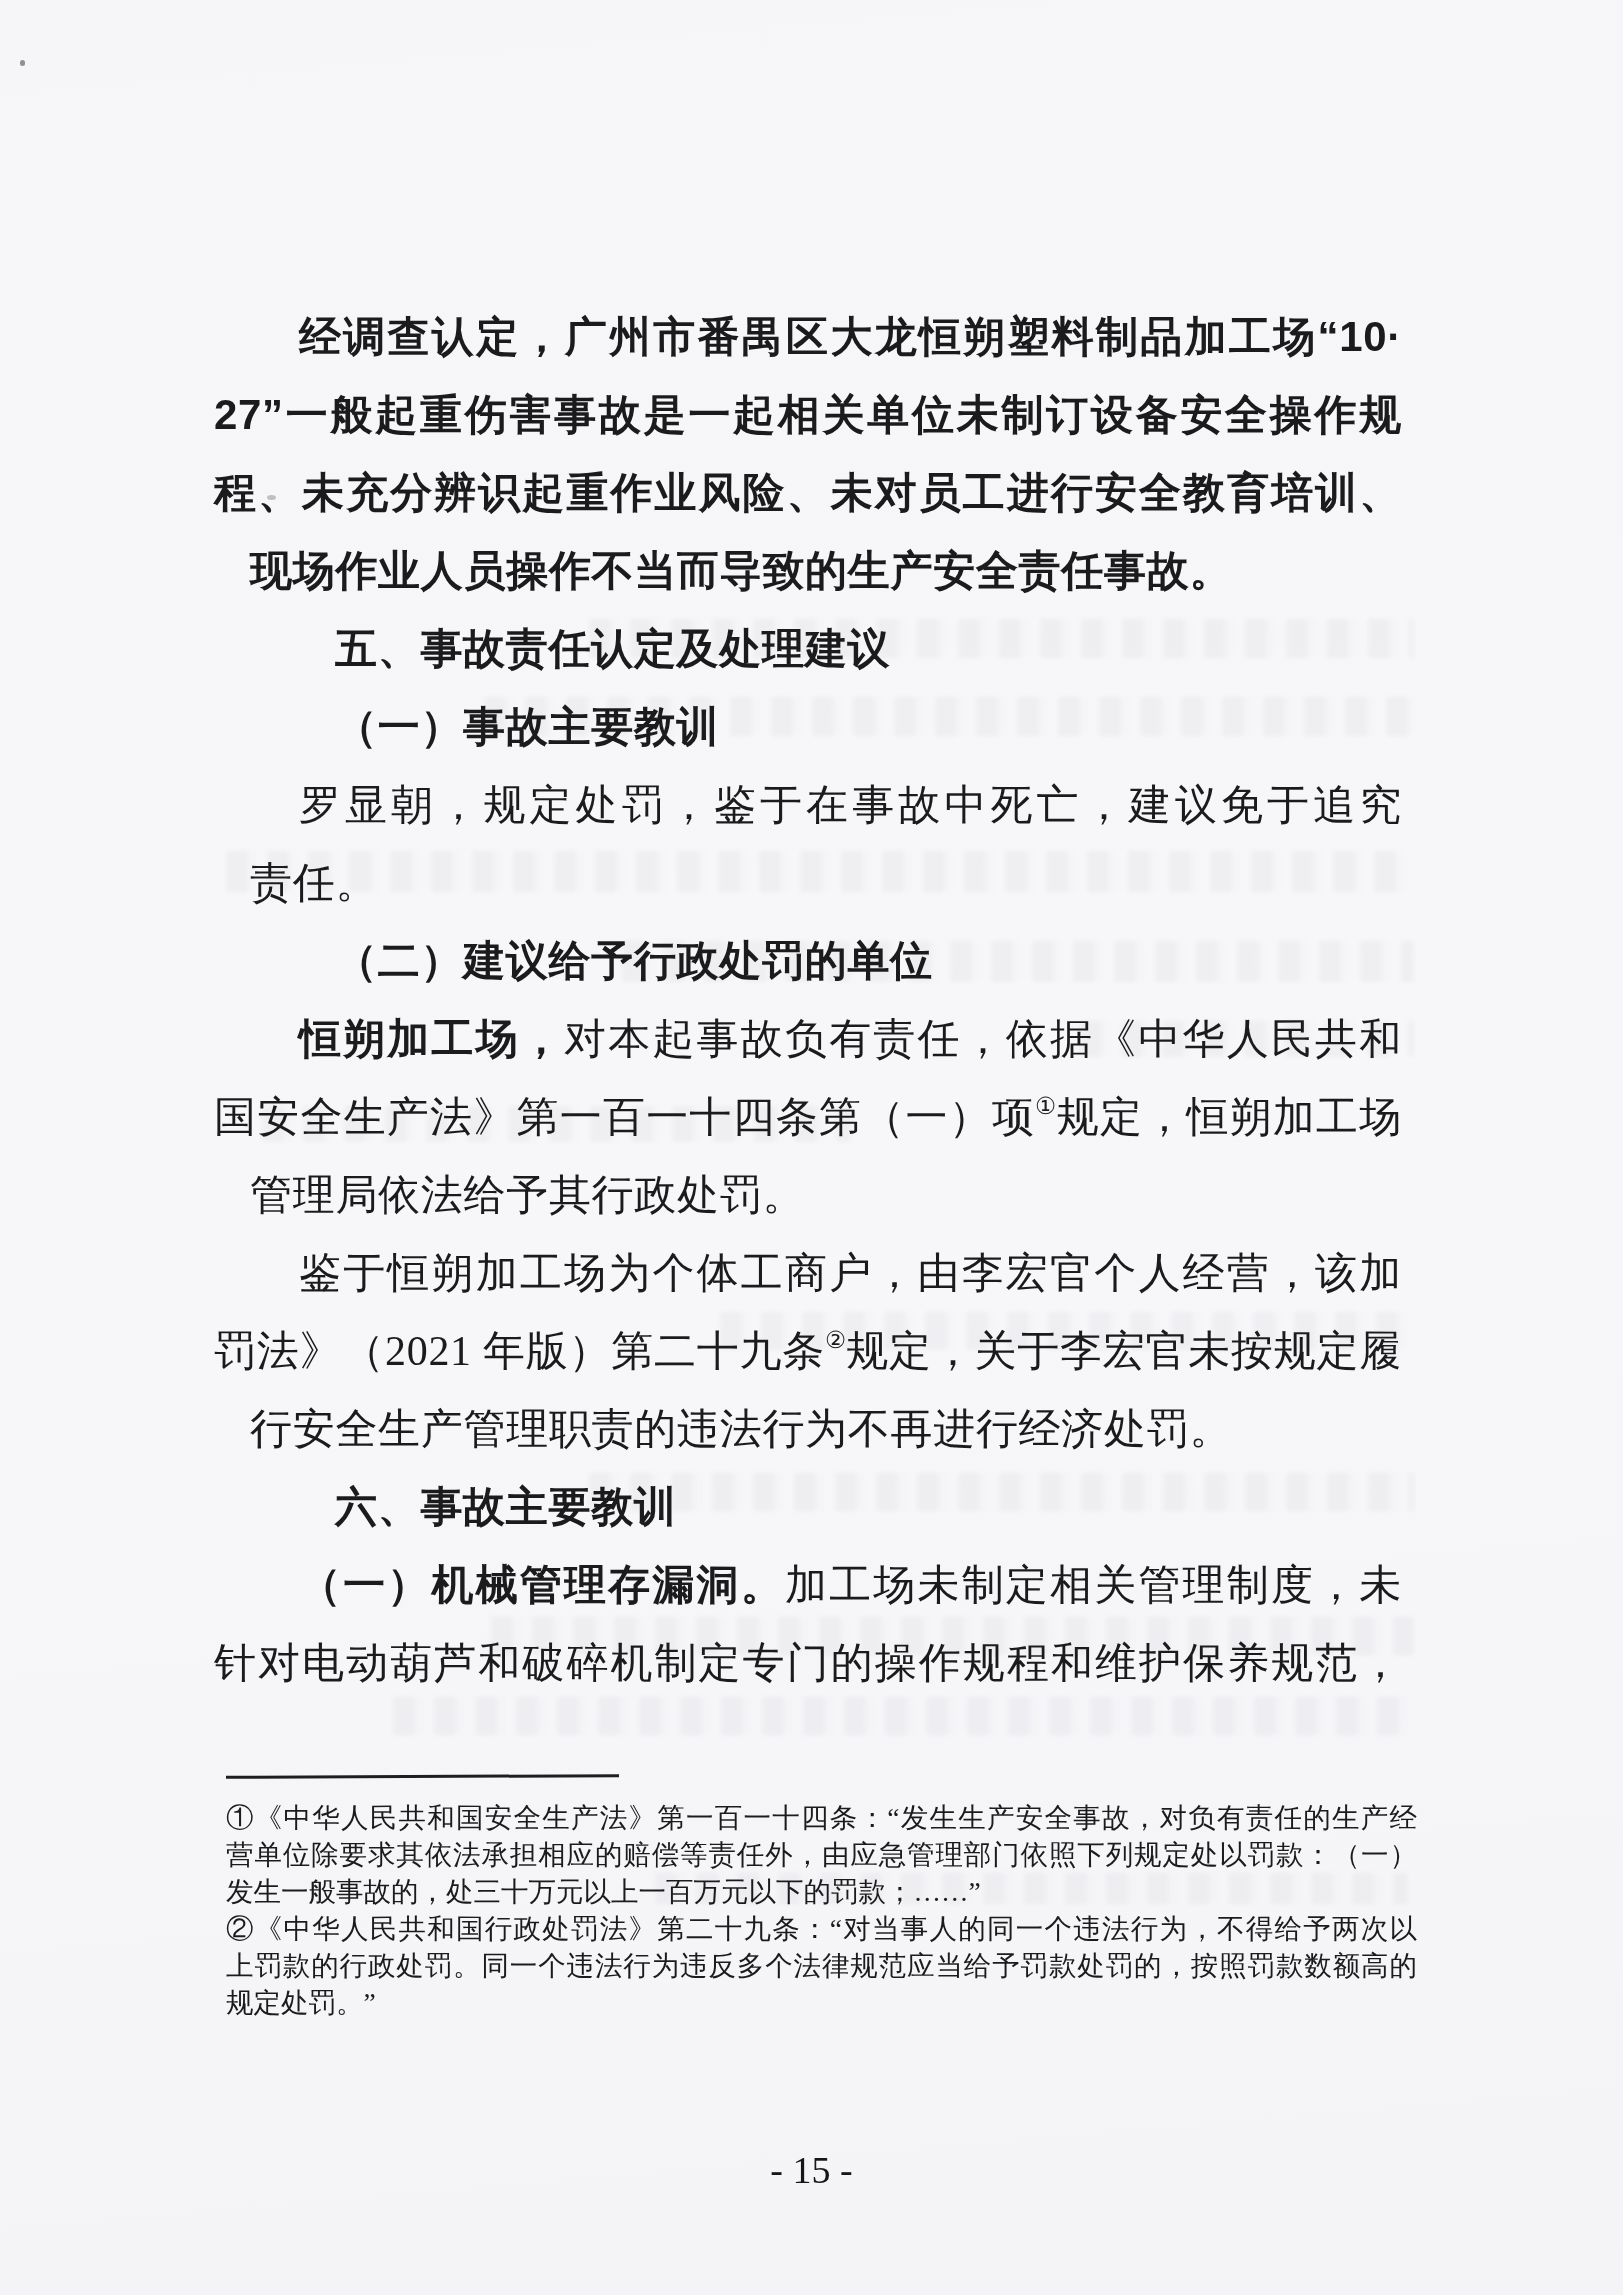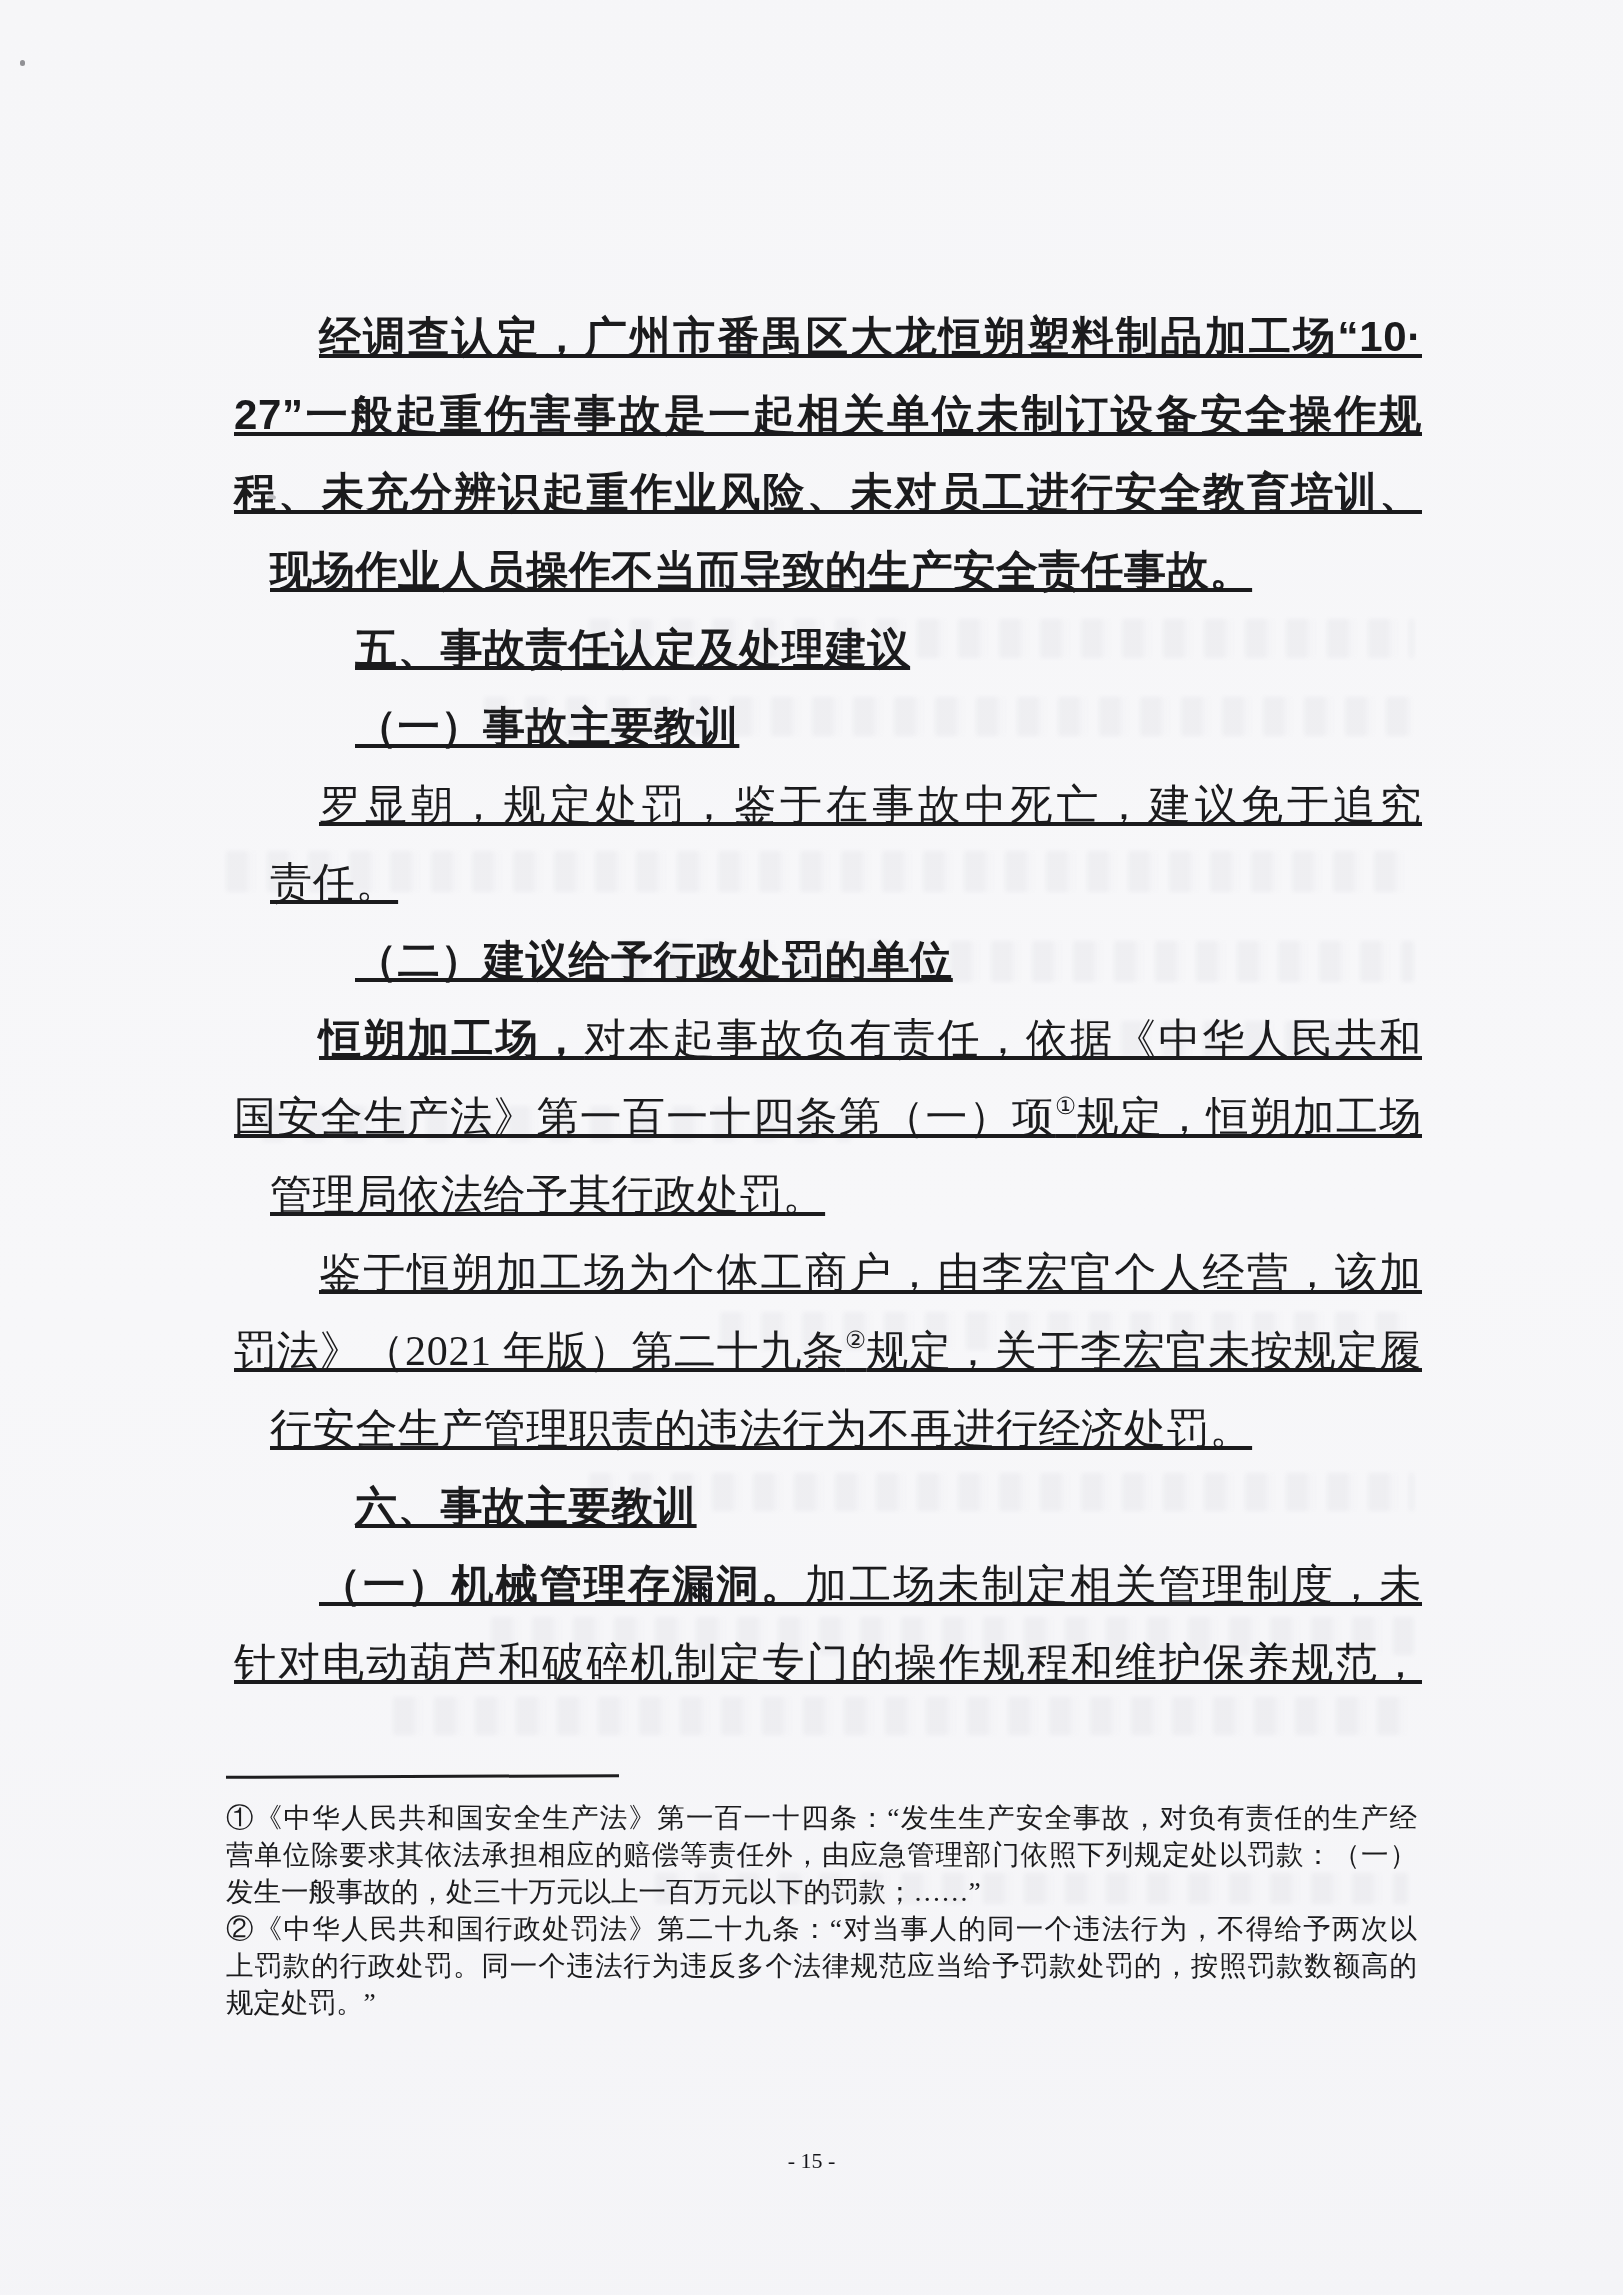--- a/index.html
+++ b/index.html
@@ -6,21 +6,21 @@
   body{background:#e9e9ec;}
   .page{
     position:relative;
     width:1623px;height:2295px;
     background:linear-gradient(175deg,#f6f6f8 0%,#f7f7f9 55%,#f4f4f7 100%);
     overflow:hidden;
     color:#1b1b1d;
   }
   .textblock{
     position:absolute;
-    left:234px;top:298px;width:1188px;text-decoration:underline;
+    left:214px;top:298px;width:1188px;
   }
   .line{
     line-height:78px;
     font-size:42px;
     text-align:justify;
     text-align-last:justify;
     text-justify:inter-character;
     letter-spacing:0.7px;
     white-space:normal;
   }
@@ -52,21 +52,21 @@
     text-align:justify;
     text-align-last:justify;
     text-justify:inter-character;
   }
   .fline.end{text-align:right;text-align-last:left;}
   .pagenum{
     position:absolute;
     left:0;top:2148px;width:1623px;
     text-align:center;
     font-family:"Liberation Serif","DejaVu Serif",serif;
-    font-size:22px;
+    font-size:38px;
     color:#15151a;
   }
   
   .bleed{
     position:absolute;
     background:repeating-linear-gradient(90deg,
       rgba(108,112,134,0.10) 0 22px,
       rgba(108,112,134,0.025) 22px 30px,
       rgba(0,0,0,0) 30px 41px);
     filter:blur(2px);

